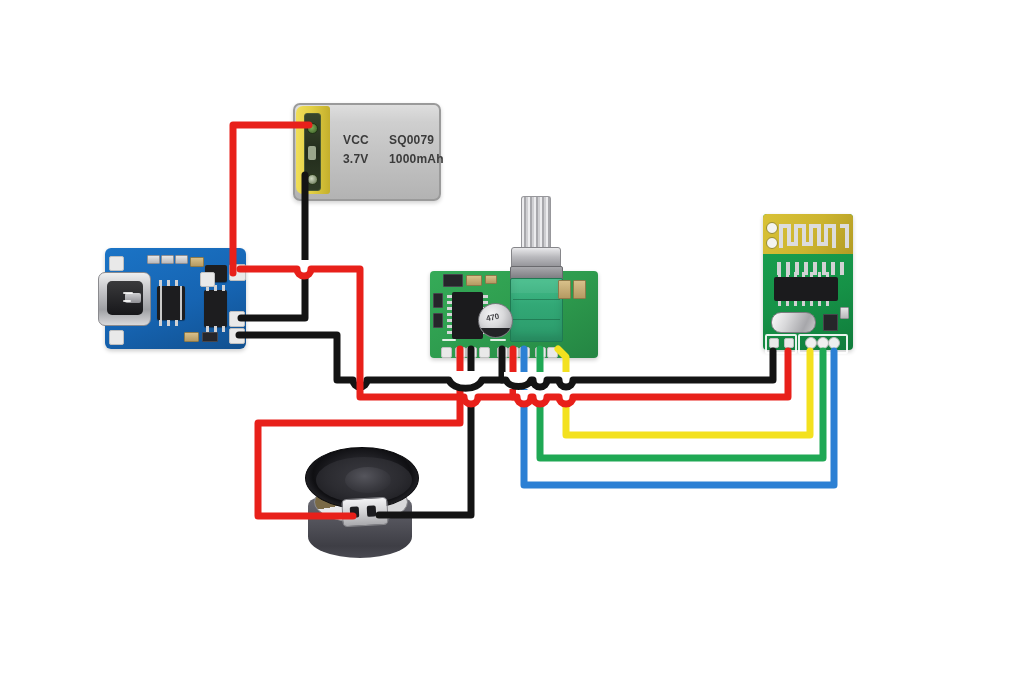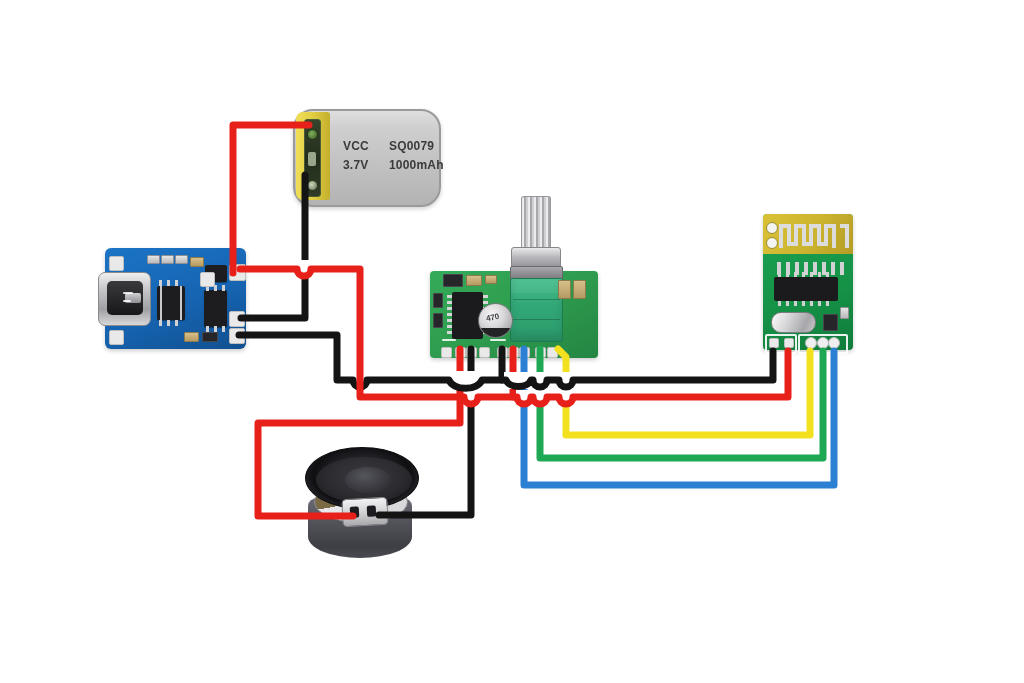--- a/index.html
+++ b/index.html
@@ -6,21 +6,21 @@
   .stage{
     position:relative;width:1024px;height:683px;background:#ffffff;overflow:hidden;
     font-family:"Liberation Sans",sans-serif;
   }
   .abs{position:absolute;}
   .pad{position:absolute;background:#e9e9e9;border:1px solid #bfbfbf;border-radius:2px;}
   .silk{position:absolute;background:rgba(255,255,255,.85);border-radius:1px;}
 
   
   .battery{
-    left:293px;top:109px;width:144px;height:94px;border-radius:20px;
+    left:293px;top:103px;width:144px;height:94px;border-radius:7px;
     background:linear-gradient(180deg,#dedede 0%,#cfcfcf 18%,#c2c2c2 55%,#b3b3b3 100%);
     border:2px solid #9a9a9a;box-shadow:0 2px 4px rgba(0,0,0,.18);z-index:10;
   }
   .batt-band{
     position:absolute;left:1px;top:1px;width:34px;height:88px;border-radius:7px 3px 3px 7px;
     background:linear-gradient(90deg,#f0de58 0%,#e2cf45 45%,#c4af2c 100%);
   }
   .batt-strip{
     position:absolute;left:8px;top:7px;width:15px;height:76px;border-radius:3px;
     background:linear-gradient(180deg,#37452c 0%,#232d1c 50%,#2f3b26 100%);border:1px solid #4a5a34;

